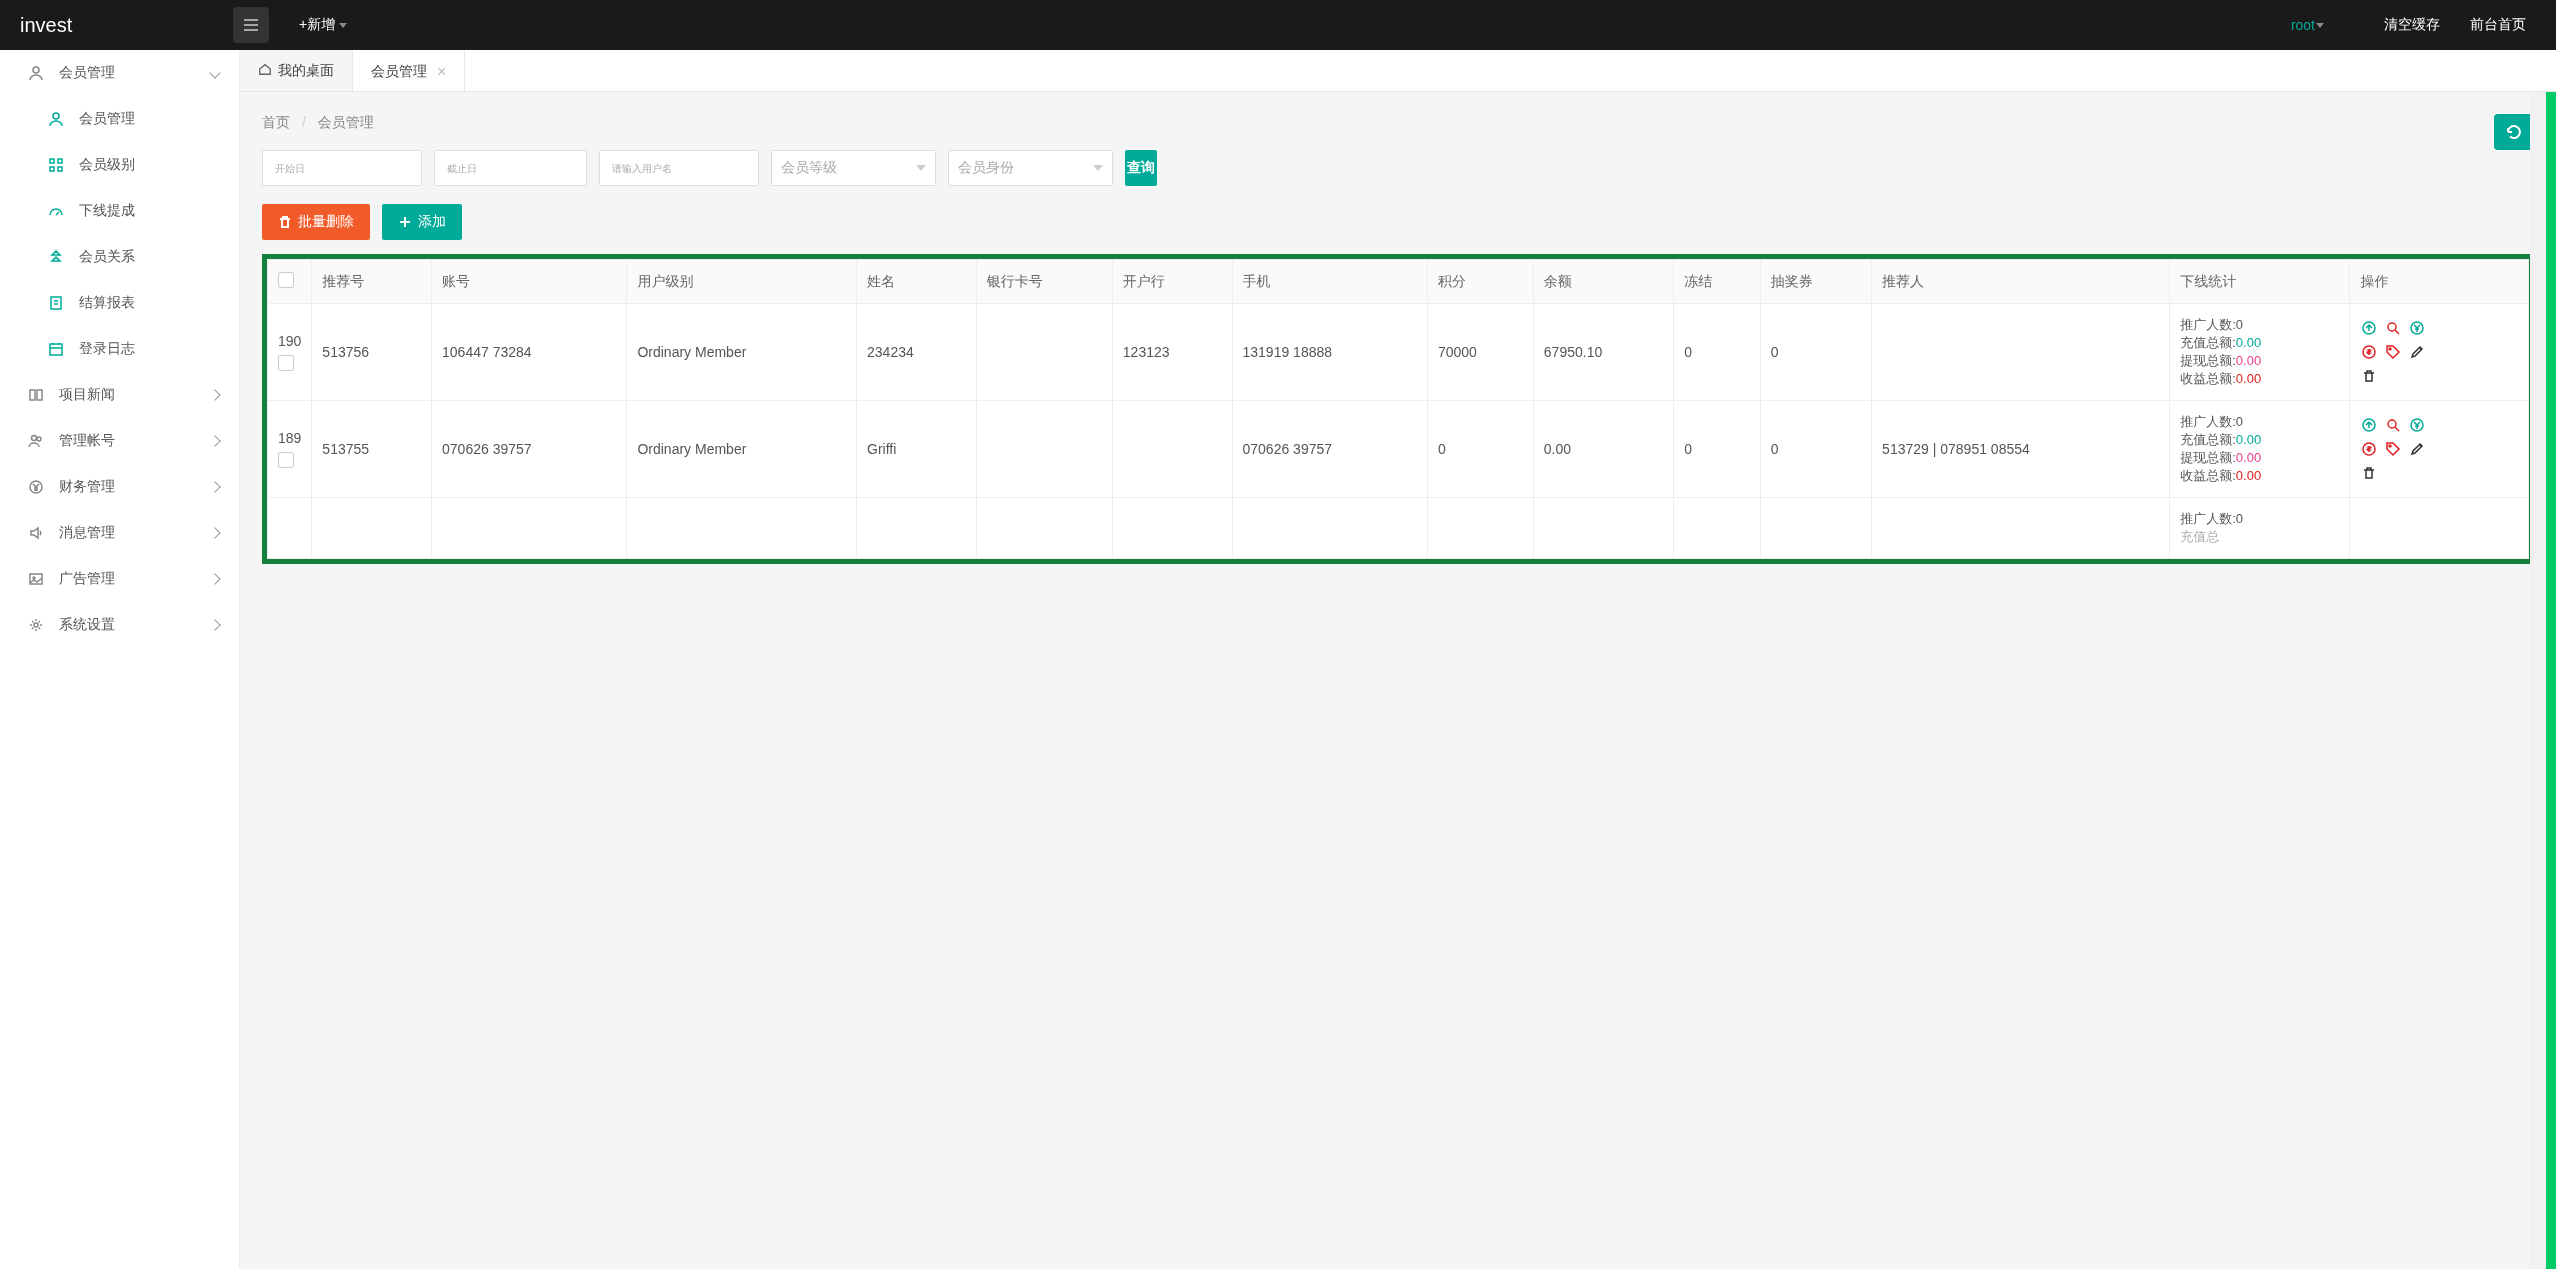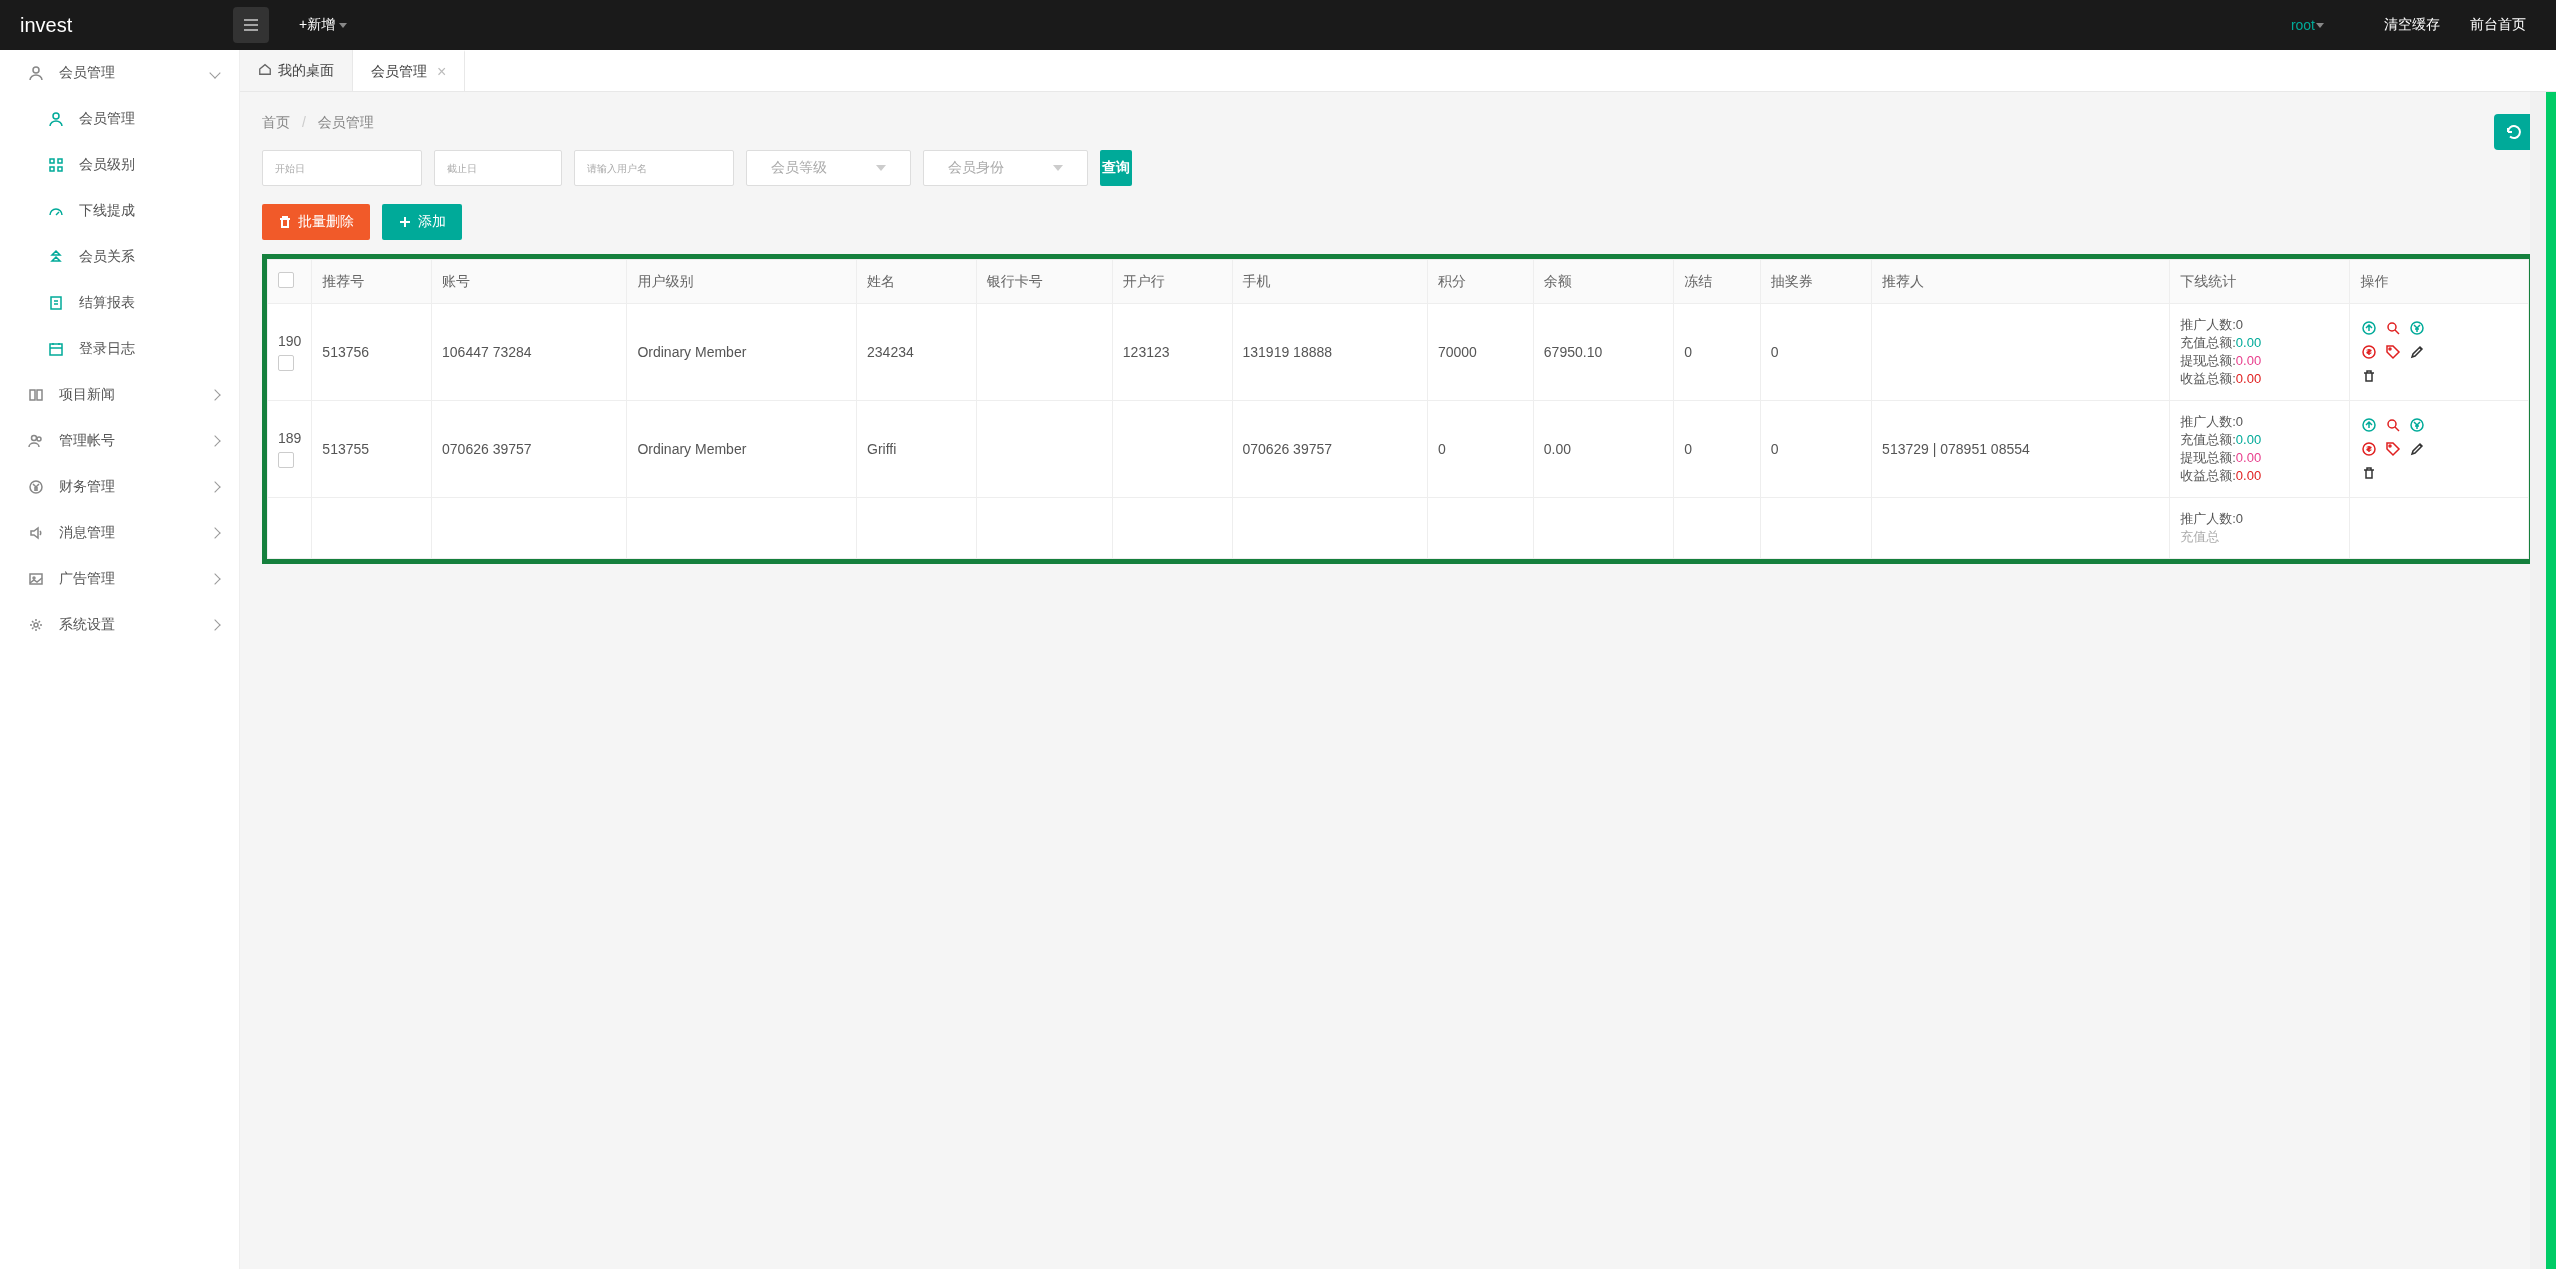--- a/index.html
+++ b/index.html
@@ -39,21 +39,21 @@
 
 .content-wrap { flex: 1; overflow: auto; padding: 16px 22px; position: relative; }
 .breadcrumb { color: #888; font-size: 14px; margin-bottom: 18px; }
 .breadcrumb .sep { margin: 0 8px; color: #ccc; }
 .refresh-btn { position: absolute; right: 22px; top: 16px; width: 40px; height: 36px; background: #0a9; border-radius: 4px; display: flex; align-items: center; justify-content: center; cursor: pointer; }
 .refresh-btn svg { width: 18px; height: 18px; stroke: #fff; fill: none; stroke-width: 2; }
 
 .filters { display: flex; gap: 12px; margin-bottom: 18px; }
 .filter-input { height: 36px; border: 1px solid #ddd; border-radius: 2px; padding: 0 12px; font-size: 10px; background: #fff; color: #333; }
 .filter-input::placeholder { color: #aaa; }
-.filter-select { height: 36px; border: 1px solid #ddd; border-radius: 2px; padding: 0 24px; font-size: 14px; background: #fff; color: #aaa; display: flex; align-items: center; justify-content: space-between; width: 165px; cursor: pointer; }
+.filter-select { height: 36px; border: 1px solid #ddd; border-radius: 2px; padding: 0 9px; font-size: 14px; background: #fff; color: #aaa; display: flex; align-items: center; justify-content: space-between; width: 165px; cursor: pointer; }
 .filter-select .caret { width: 0; height: 0; border-left: 5px solid transparent; border-right: 5px solid transparent; border-top: 6px solid #ccc; }
 .btn-search { height: 36px; padding: 0 2px; background: #0a9; color: #fff; border: none; border-radius: 2px; cursor: pointer; font-size: 14px; font-weight: bold; }
 
 .action-bar { display: flex; gap: 12px; margin-bottom: 0; }
 .btn-danger { height: 36px; padding: 0 16px; background: #f15a29; color: #fff; border: none; border-radius: 2px; cursor: pointer; display: flex; align-items: center; gap: 6px; font-size: 14px; }
 .btn-success { height: 36px; padding: 0 16px; background: #0a9; color: #fff; border: none; border-radius: 2px; cursor: pointer; display: flex; align-items: center; gap: 6px; font-size: 14px; }
 .btn-danger svg, .btn-success svg { width: 14px; height: 14px; stroke: #fff; fill: none; stroke-width: 2; }
 
 .table-wrap { background: #fff; margin-top: 14px; border: 5px solid #15803d; overflow-x: auto; }
 table { width: 100%; border-collapse: collapse; min-width: 1280px; }
@@ -249,21 +249,21 @@
           </svg>
       </div>
       <div class="breadcrumb">
         <span>首页</span>
         <span class="sep">/</span>
         <span>会员管理</span>
       </div>
 
       <div class="filters">
         <input class="filter-input" style="width: 160px;" placeholder="开始日">
-        <input class="filter-input" style="width: 128px;" placeholder="截止日">
+        <input class="filter-input" style="width: 153px;" placeholder="截止日">
         <input class="filter-input" style="width: 160px;" placeholder="请输入用户名">
         <div class="filter-select">
           <span>会员等级</span>
           <span class="caret"></span>
         </div>
         <div class="filter-select">
           <span>会员身份</span>
           <span class="caret"></span>
         </div>
         <button class="btn-search">查询</button>

